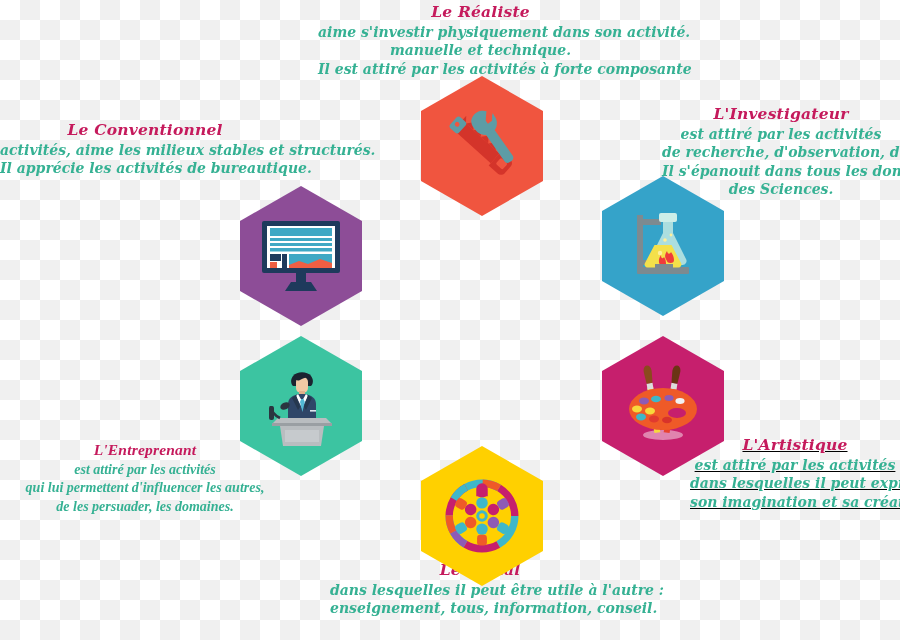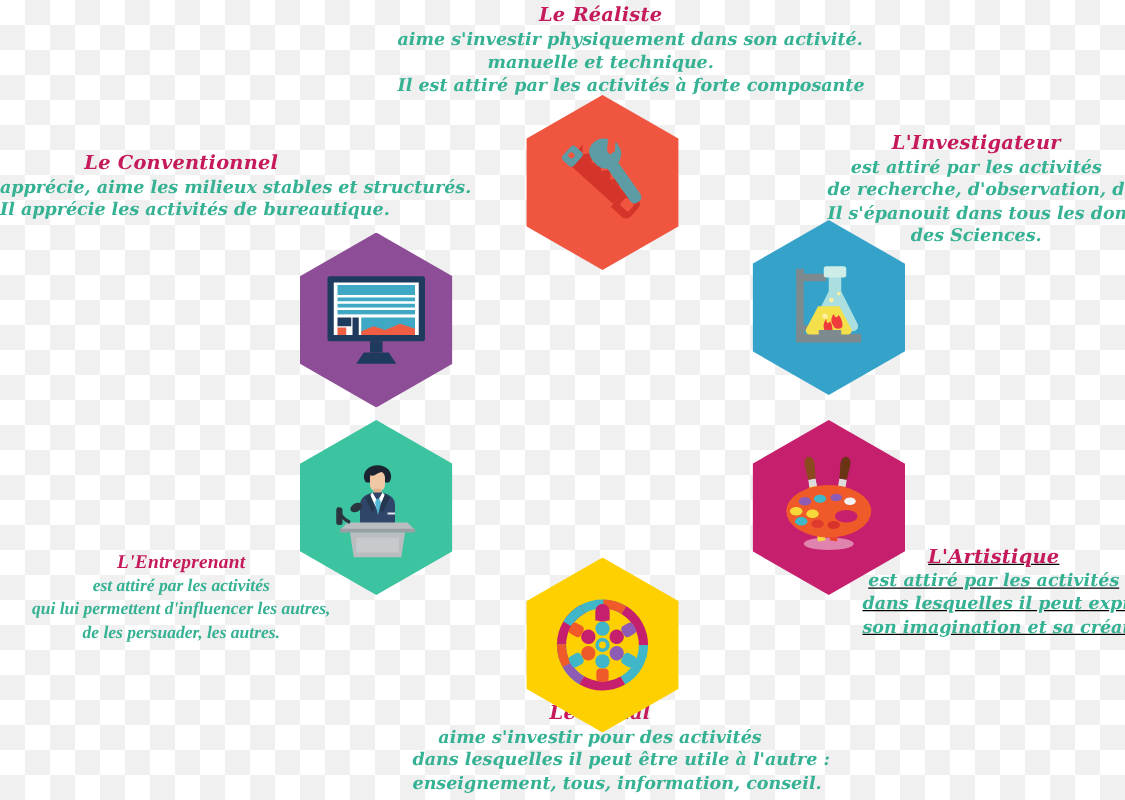--- a/index.html
+++ b/index.html
@@ -94,41 +94,40 @@
   <div class="block" id="blk-investigateur">
     <span class="title">L'Investigateur</span>
     <span class="line">est  attiré par les activités</span>
     <span class="line">de recherche, d'observation, d'analyse.</span>
     <span class="line">Il s'épanouit  dans tous les domaines</span>
     <span class="line">des Sciences.</span>
   </div>
 
   <div class="block" id="blk-conventionnel">
     <span class="title">Le Conventionnel</span>
-    <span class="line">apprécie, aime les milieux stables et structurés.</span>
+    <span class="line">activités, aime les milieux stables et structurés.</span>
     <span class="line">Il apprécie les activités de bureautique.</span>
   </div>
 
   <div class="block" id="blk-entreprenant">
     <span class="title">L'Entreprenant</span>
     <span class="line">est attiré par les activités</span>
     <span class="line">qui lui permettent d'influencer les autres,</span>
-    <span class="line">de les persuader, les autres.</span>
+    <span class="line">de les persuader, les domaines.</span>
   </div>
 
   <div class="block" id="blk-artistique">
     <span class="title">L'Artistique</span>
     <span class="line">est attiré par les activités</span>
     <span class="line">dans lesquelles il peut exprimer</span>
     <span class="line">son imagination et sa créativité.</span>
   </div>
 
   <div class="block" id="blk-social">
     <span class="title">Le Social</span>
-    <span class="line">aime s'investir pour des activités</span>
     <span class="line">dans lesquelles il peut être utile à l'autre :</span>
     <span class="line">enseignement, tous, information, conseil.</span>
   </div>
 
   <div class="hex" id="hex-realiste">
     <svg class="icon-svg" width="80" height="80" viewBox="0 0 80 80">
 
       <g transform="rotate(42 40 40)">
         <rect x="8" y="34" width="50" height="13" fill="#d4342a"></rect>
 

